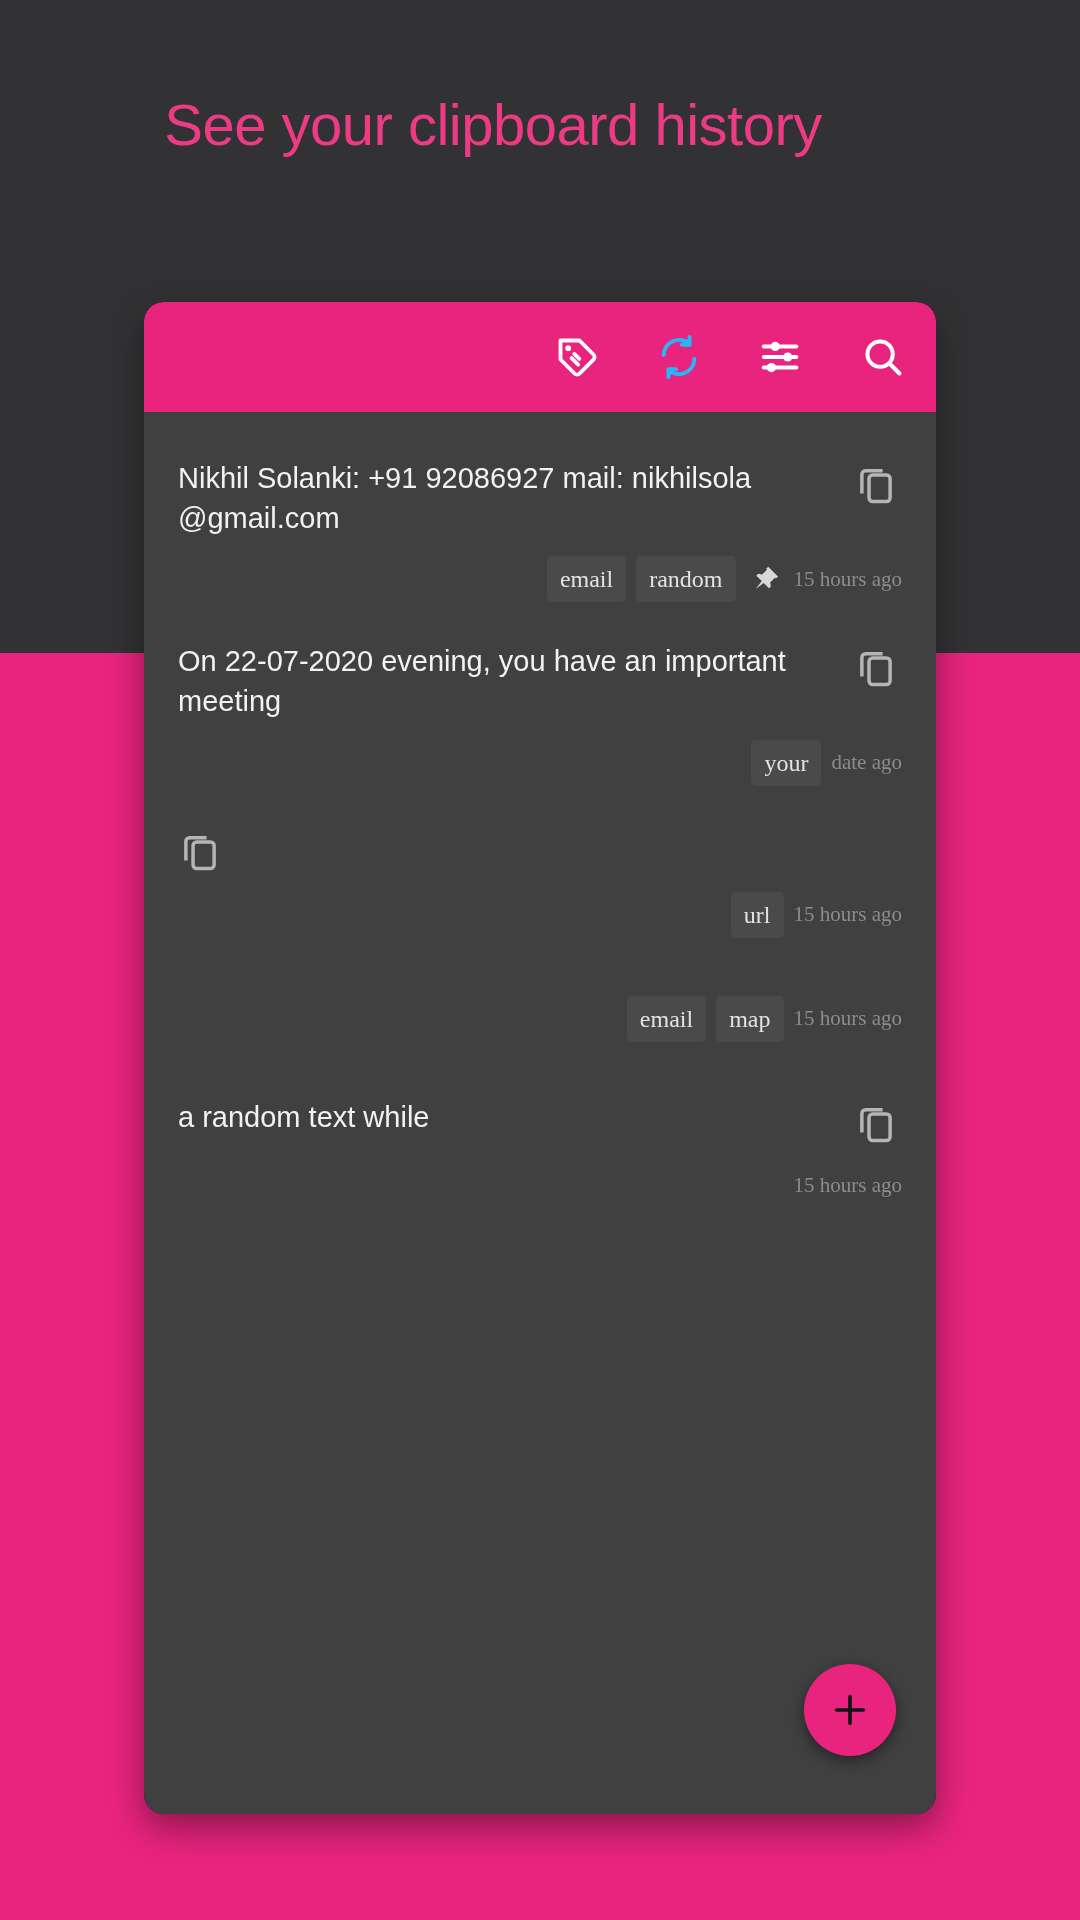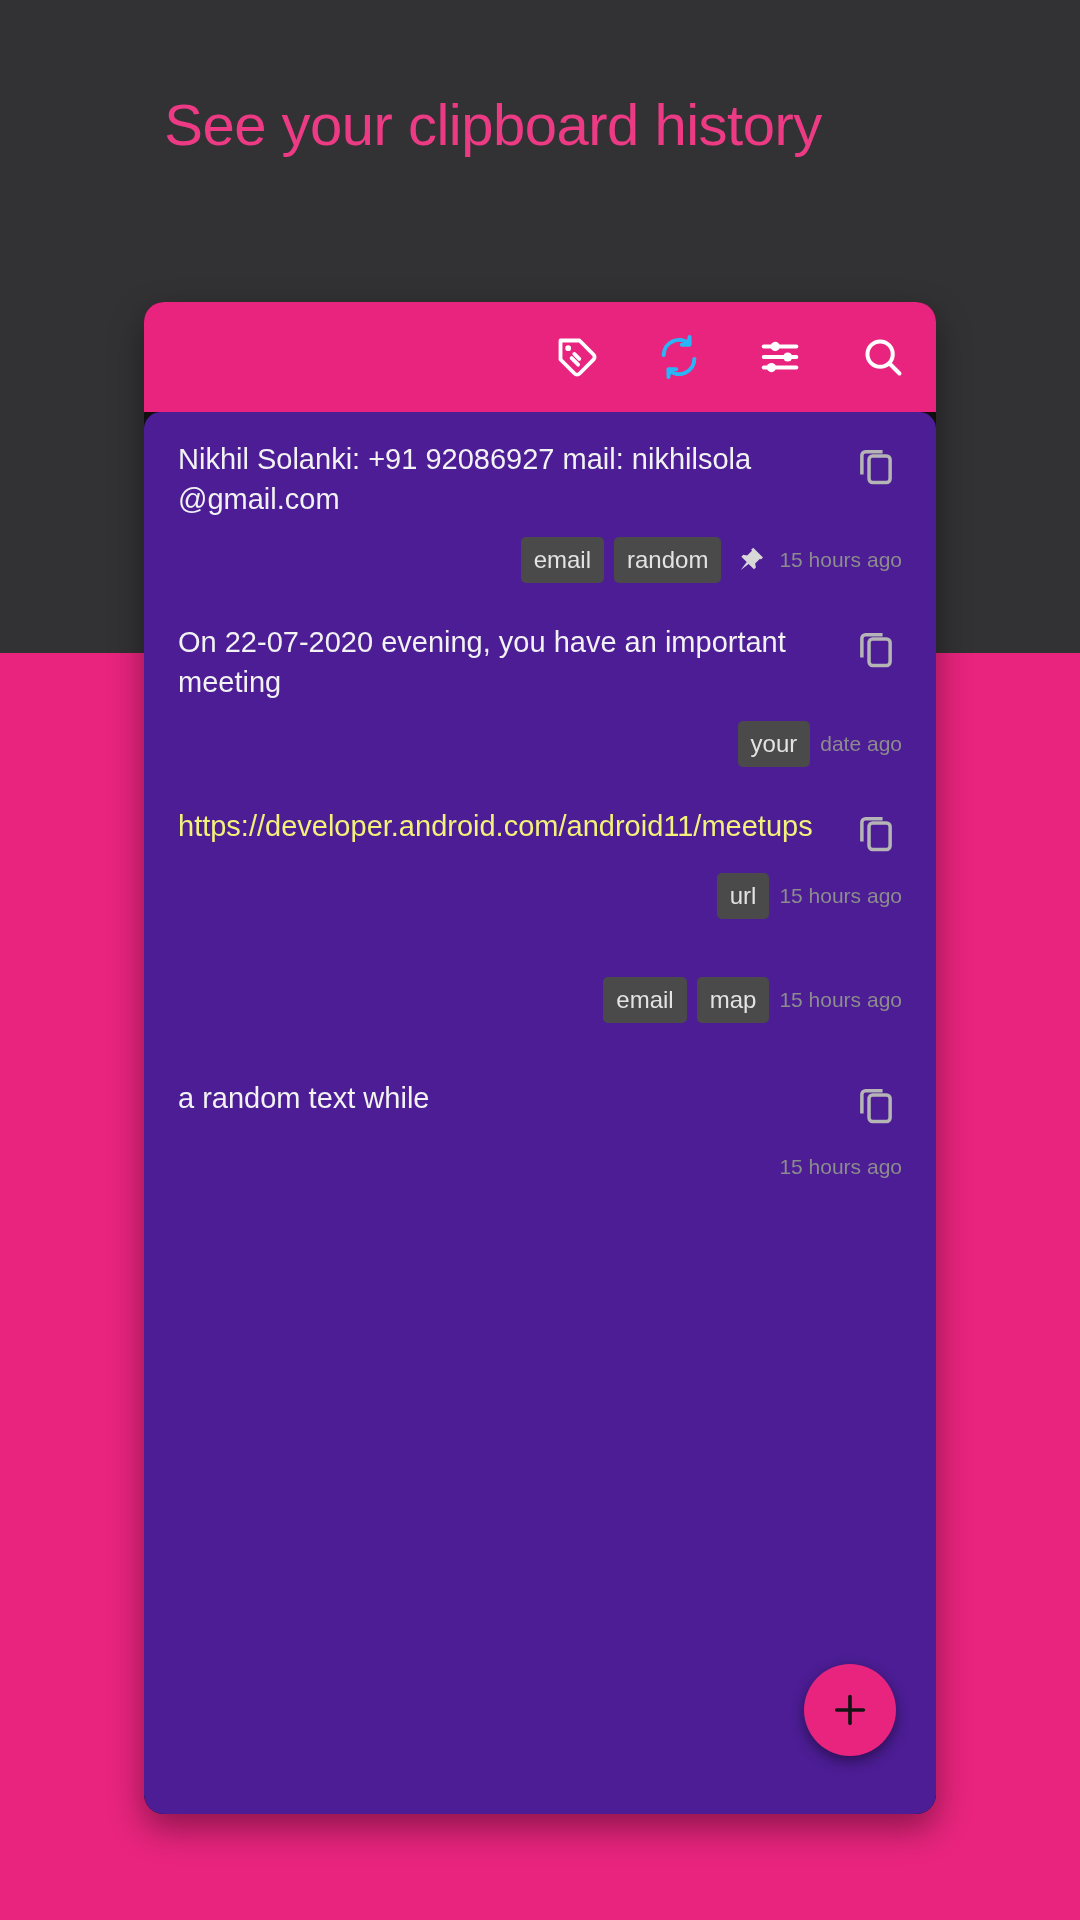--- a/index.html
+++ b/index.html
@@ -55,23 +55,22 @@
     justify-content:flex-end;
     padding-right:30px;
     gap:56px;
   }
   .bar-icon { width:46px; height:46px; display:block; flex:0 0 auto; cursor:pointer; }
 
   
   #clip-list {
     flex:1 1 auto;
     position:relative;
-    background:#4c1d95;
-    padding-top:2px;
-    border-radius:17px;
+    background:#404040;
+    padding-top:21px;
   }
   .clip-item {
     position:relative;
     padding:26px 34px 14px 34px;
     min-height:120px;
   }
   .clip-top {
     display:flex;
     align-items:flex-start;
     gap:14px;
@@ -92,20 +91,21 @@
     margin-right:4px;
     cursor:pointer;
   }
   .clip-meta {
     display:flex;
     align-items:center;
     justify-content:flex-end;
     gap:10px;
     margin-top:18px;
     min-height:44px;
+    font-family:Liberation Serif, serif;
   }
   .tag {
     background:#4a4a4a;
     color:#e3e3e3;
     font-size:24px;
     line-height:1;
     padding:11px 13px;
     border-radius:5px;
     cursor:pointer;
   }
@@ -203,21 +203,20 @@
               <path d="M15.6 4.2H6.3a2 2 0 0 0-2 2v10.4"></path>
             </svg></span>
         </div>
         <div class="clip-meta">
           <span class="tag">your</span>
           <span class="time">date ago</span>
         </div>
       </div>
       <div class="clip-item">
         <div class="clip-top">
-          <div class="clip-text url">https://developer.android.com/android11/meetups</div>
           <span class="copy-btn"><svg viewBox="0 0 24 24" fill="none" stroke="#b5b5b5" stroke-width="1.9" stroke-linejoin="round">
               <rect x="8.2" y="6.5" width="11.5" height="14.5" rx="2"></rect>
               <path d="M15.6 4.2H6.3a2 2 0 0 0-2 2v10.4"></path>
             </svg></span>
         </div>
         <div class="clip-meta">
           <span class="tag">url</span>
           <span class="time">15 hours ago</span>
         </div>
       </div>

